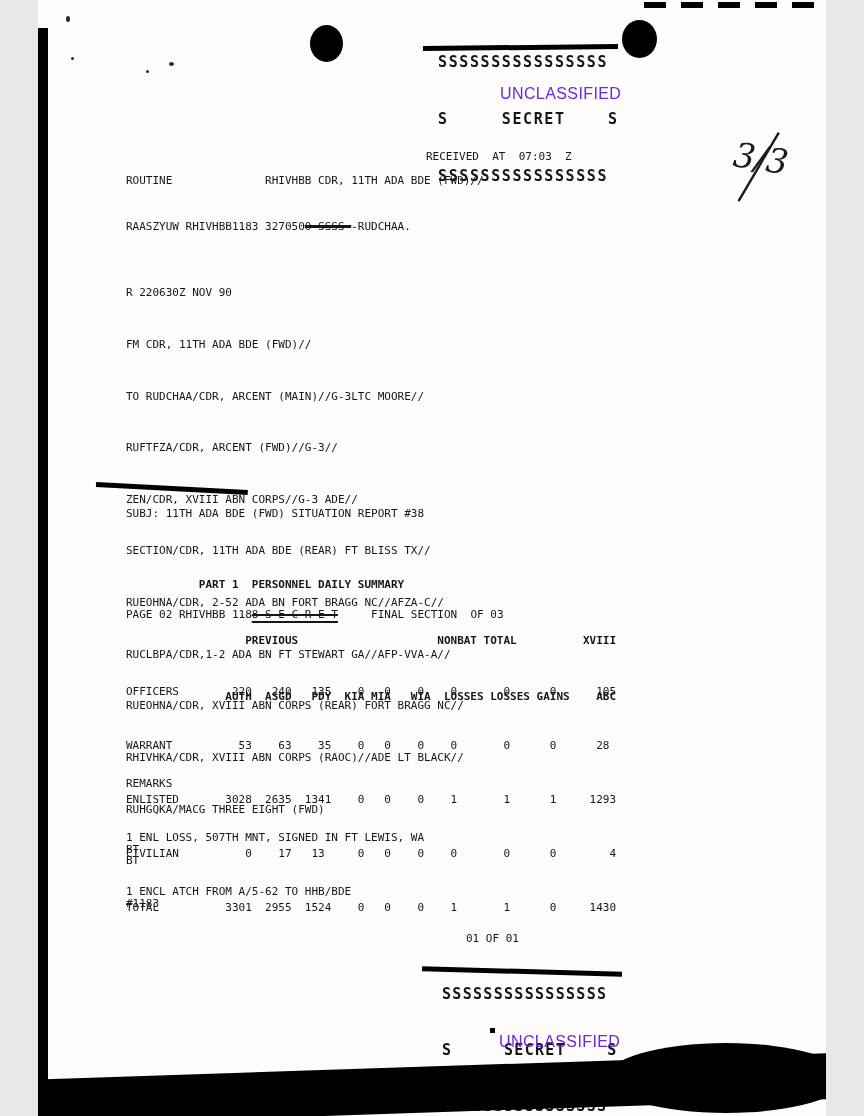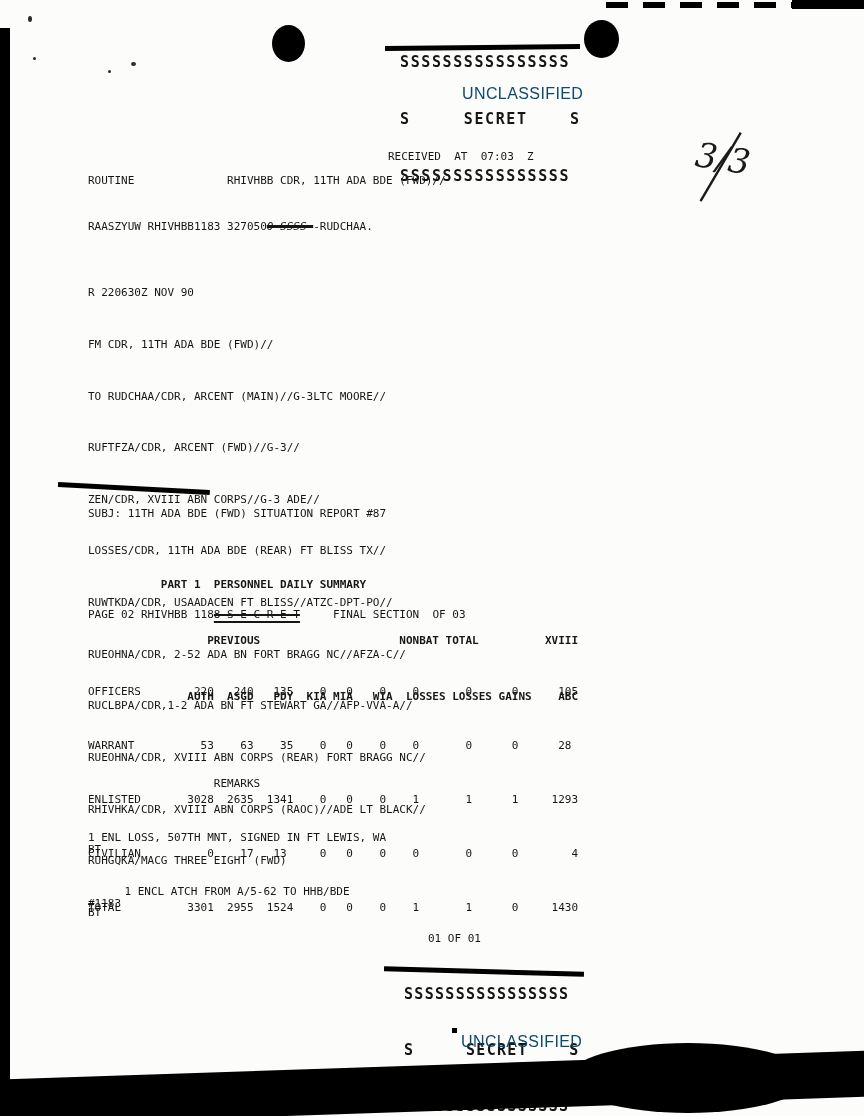--- a/index.html
+++ b/index.html
@@ -1,25 +1,25 @@
 <!DOCTYPE html>
 <html><head>
 <meta charset="utf-8">
 <style>
   html,body{margin:0;padding:0;background:#e8e8e8;}
   .sheet{
-    position:relative;width:864px;height:1116px;margin:0 auto;
+    position:relative;width:788px;height:1116px;margin:0 auto;
     background:#fcfcfa;overflow:hidden;
     font-family:"DejaVu Sans Mono",monospace;color:#161616;
   }
   .mono{position:absolute;font-size:11px;line-height:17.2px;white-space:pre;}
   .mono div{white-space:pre;}
-  .sans{position:absolute;font-family:"Liberation Sans",sans-serif;font-size:16px;letter-spacing:.4px;color:#0c4a6e;}
+  .sans{position:absolute;font-family:"Liberation Sans",sans-serif;font-size:16px;letter-spacing:.4px;color:#6d28d9;}
   .sblock{position:absolute;font-weight:bold;font-size:15px;letter-spacing:1.6px;line-height:19px;white-space:pre;}
-  .st{text-decoration:line-through;text-decoration-thickness:2.5px;font-style:italic;}
+  .st{text-decoration:line-through;text-decoration-thickness:2.5px;}
   .stu{text-decoration:underline line-through;text-decoration-thickness:2px;text-underline-offset:3px;}
   .bar{position:absolute;background:#000;}
   .dot{position:absolute;background:#000;border-radius:50%;}
   .speck{position:absolute;background:#2a2a2a;border-radius:50%;}
 
   #left-edge{left:0;top:28px;width:10px;height:1080px;}
   #dash-top{left:606px;top:2px;width:258px;height:6px;
     background:repeating-linear-gradient(90deg,#000 0 22px,transparent 22px 37px);}
   #dash-corner{left:792px;top:0;width:72px;height:9px;}
   #punch-left{left:272px;top:25px;width:33px;height:37px;}
@@ -32,21 +32,21 @@
   #hand-mark{position:absolute;left:686px;top:124px;}
   #routine{left:88px;top:172px;}
   #msg-id{left:88px;top:218px;}
   #addr{left:88px;top:250px;}
   #class-line{left:88px;top:486px;}
   #diag-strike{left:58px;top:482px;width:152px;height:5px;transform:rotate(3deg);transform-origin:left center;}
   #subj{left:88px;top:505px;}
   #part1{left:88px;top:539px;line-height:18.6px;font-weight:bold;}
   #page-line{left:88px;top:606px;}
   #ptable{left:88px;top:647px;line-height:18px;}
-  #remarks{left:88px;top:739px;line-height:18px;text-align:center;}
+  #remarks{left:88px;top:739px;line-height:18px;}
   #signoff{left:88px;top:805px;line-height:18px;}
 
   #page-count{left:428px;top:930px;}
   #class-bottom{left:404px;top:948px;}
   #strike-bottom{left:384px;top:969px;width:200px;height:5px;transform:rotate(1.6deg);}
   #unclass-dot{left:452px;top:1028px;width:5px;height:5px;background:#000;position:absolute;}
   #unclass-bottom{left:461px;top:1033px;}
 
   #bottom-band{left:-16px;top:1080px;width:920px;height:46px;transform:rotate(-1.9deg);transform-origin:left top;}
   #bottom-bump{left:568px;top:1043px;width:240px;height:70px;border-radius:50%;}
@@ -84,32 +84,31 @@
 
   <div id="routine" class="mono">ROUTINE              RHIVHBB CDR, 11TH ADA BDE (FWD)//</div>
   <div id="msg-id" class="mono"><span>RAASZYUW RHIVHBB1183 327050</span><span class="st">0-SSSS-</span><span>-RUDCHAA.</span></div>
 
   <div id="addr" class="mono">
     <div>R 220630Z NOV 90</div>
     <div>FM CDR, 11TH ADA BDE (FWD)//</div>
     <div>TO RUDCHAA/CDR, ARCENT (MAIN)//G-3LTC MOORE//</div>
     <div>RUFTFZA/CDR, ARCENT (FWD)//G-3//</div>
     <div>ZEN/CDR, XVIII ABN CORPS//G-3 ADE//</div>
-    <div>LOSSES/CDR, 11TH ADA BDE (REAR) FT BLISS TX//</div>
-    <div>RUWTKDA/CDR, USAADACEN FT BLISS//ATZC-DPT-PO//</div>
+    <div>SECTION/CDR, 11TH ADA BDE (REAR) FT BLISS TX//</div>
     <div>RUEOHNA/CDR, 2-52 ADA BN FORT BRAGG NC//AFZA-C//</div>
     <div>RUCLBPA/CDR,1-2 ADA BN FT STEWART GA//AFP-VVA-A//</div>
     <div>RUEOHNA/CDR, XVIII ABN CORPS (REAR) FORT BRAGG NC//</div>
     <div>RHIVHKA/CDR, XVIII ABN CORPS (RAOC)//ADE LT BLACK//</div>
     <div>RUHGQKA/MACG THREE EIGHT (FWD)</div>
     <div>BT</div>
   </div>
 
   <div id="diag-strike" class="bar"></div>
-  <div id="subj" class="mono">SUBJ: 11TH ADA BDE (FWD) SITUATION REPORT #87</div>
+  <div id="subj" class="mono">SUBJ: 11TH ADA BDE (FWD) SITUATION REPORT #38</div>
 
   <div id="part1" class="mono">
     <div>           PART 1  PERSONNEL DAILY SUMMARY</div>
     <div>                  PREVIOUS                     NONBAT TOTAL          XVIII</div>
     <div>               AUTH  ASGD   PDY  KIA MIA   WIA  LOSSES LOSSES GAINS    ABC</div>
   </div>
 
   <div id="page-line" class="mono"><span>PAGE 02 RHIVHBB 118</span><span class="stu">8 S E C R E T</span><span>     FINAL SECTION  OF 03</span></div>
 
   <div id="ptable" class="mono">

